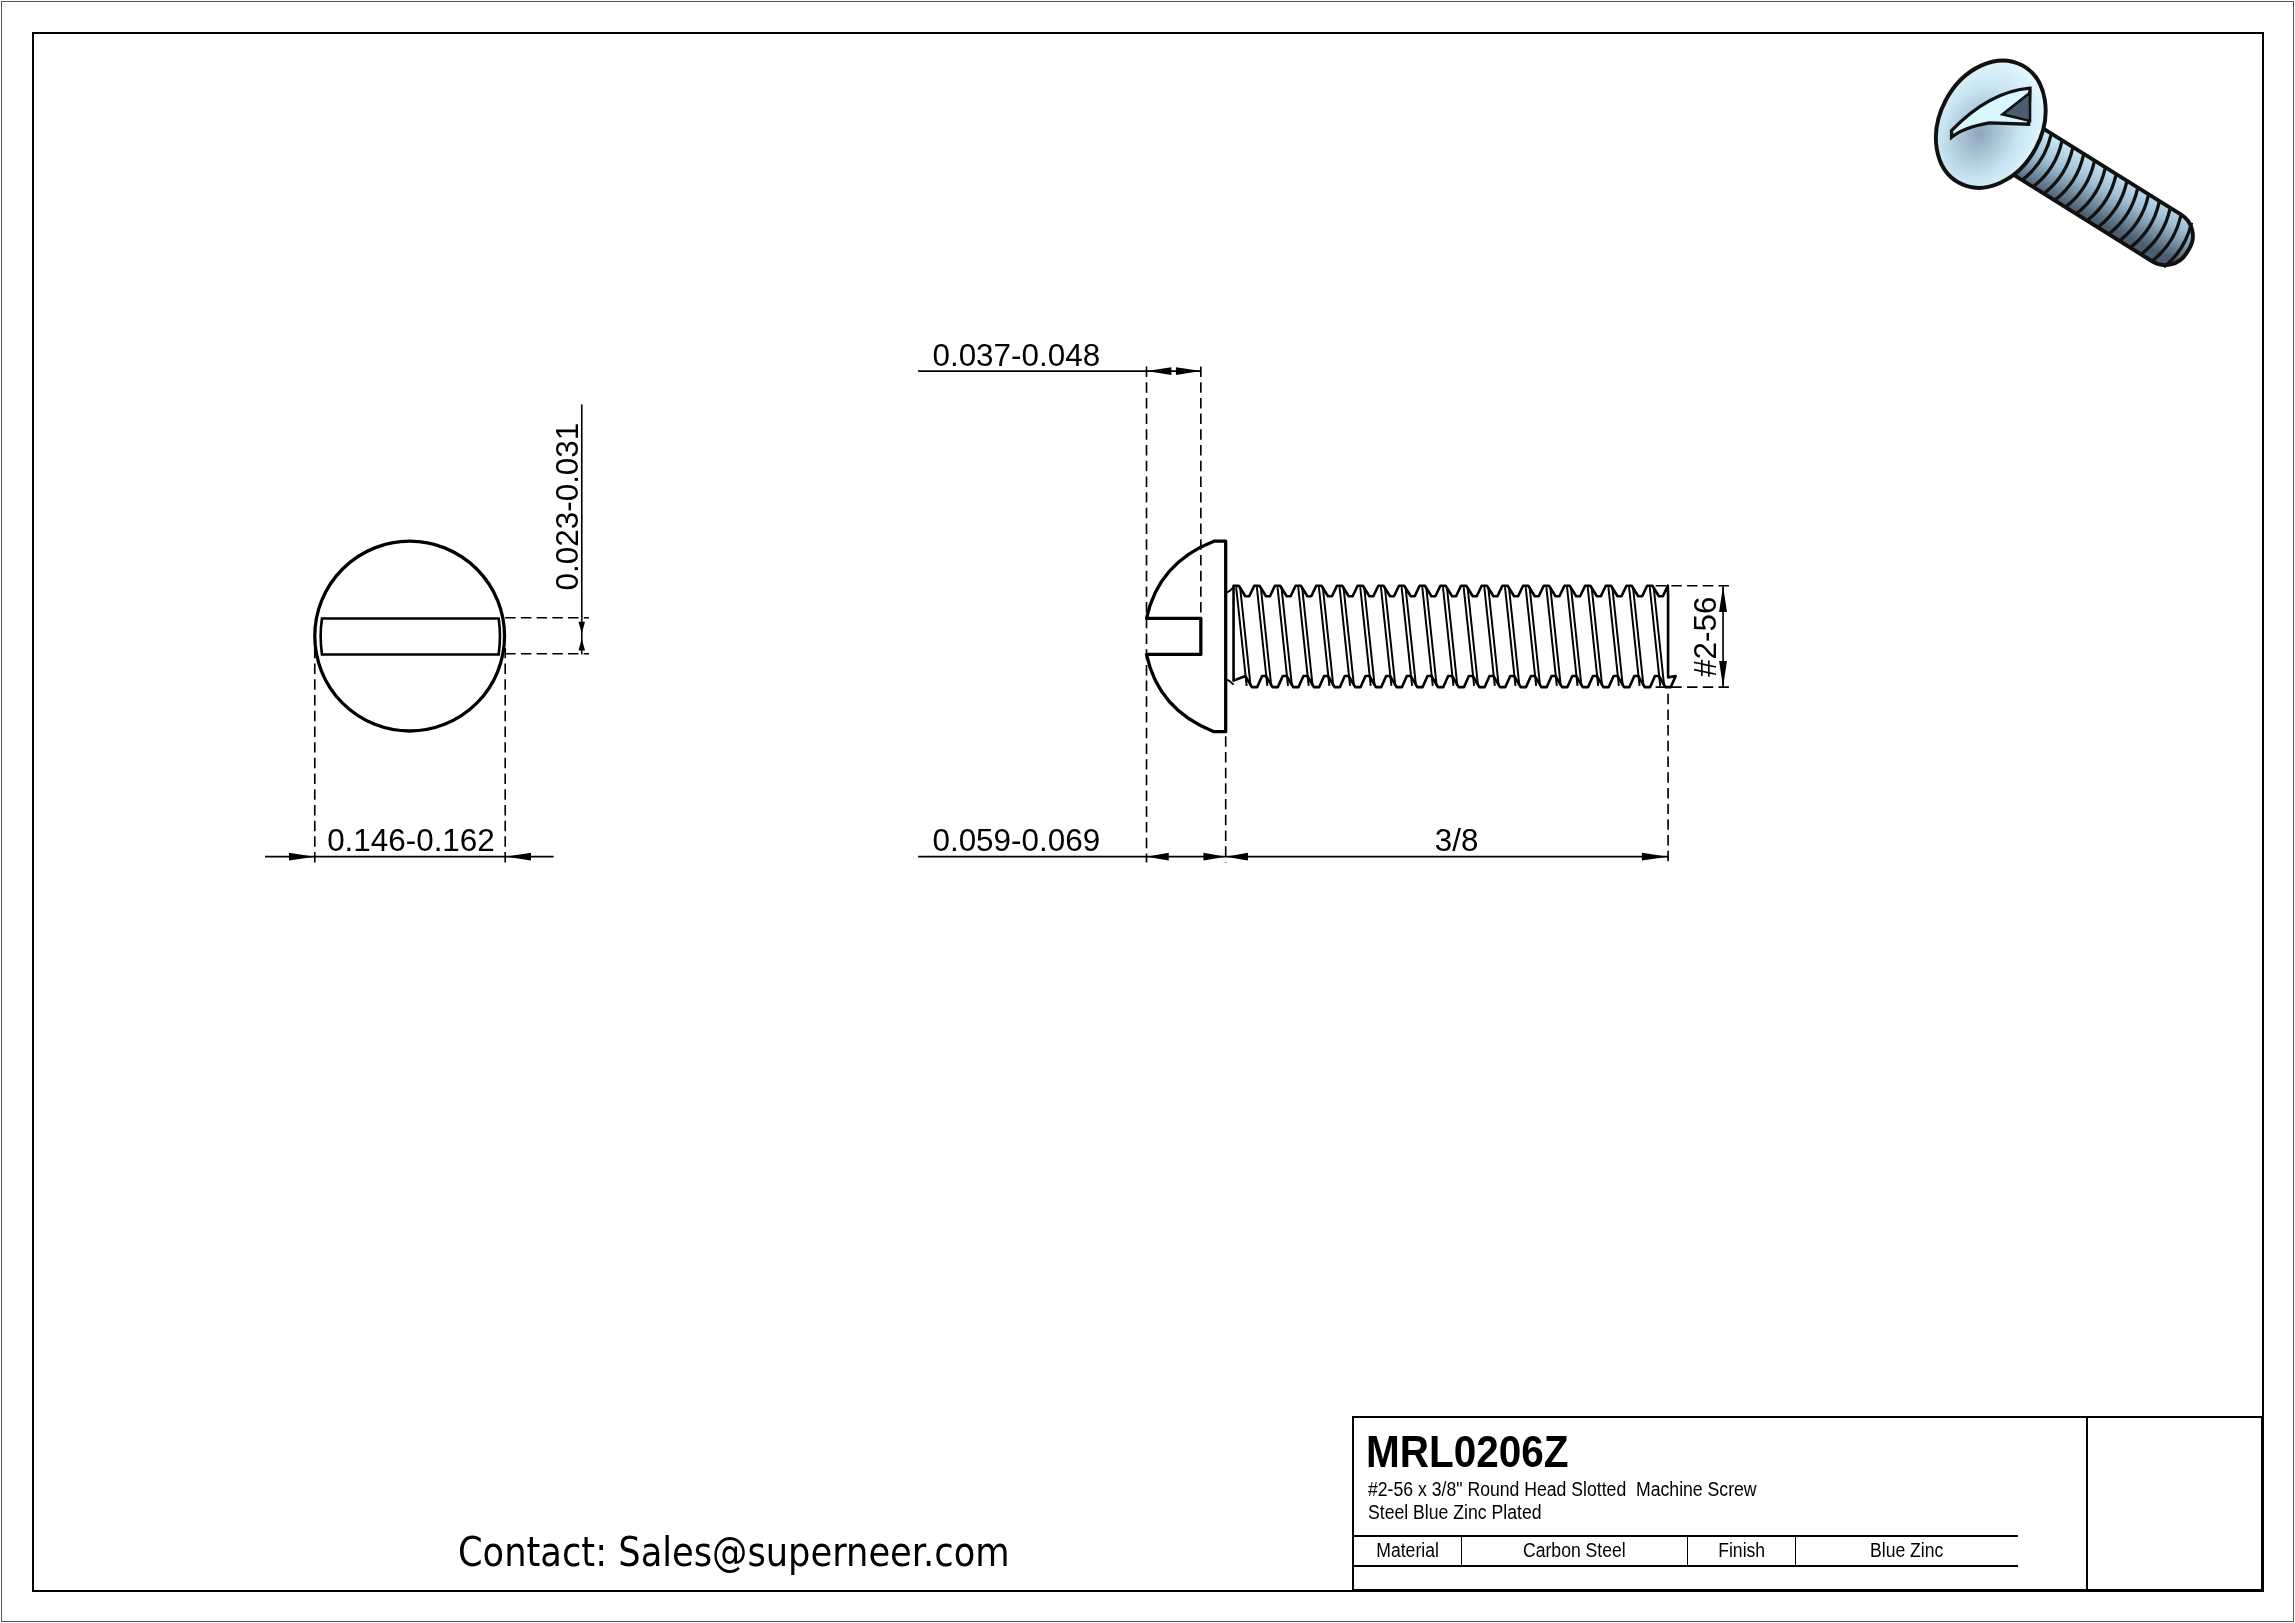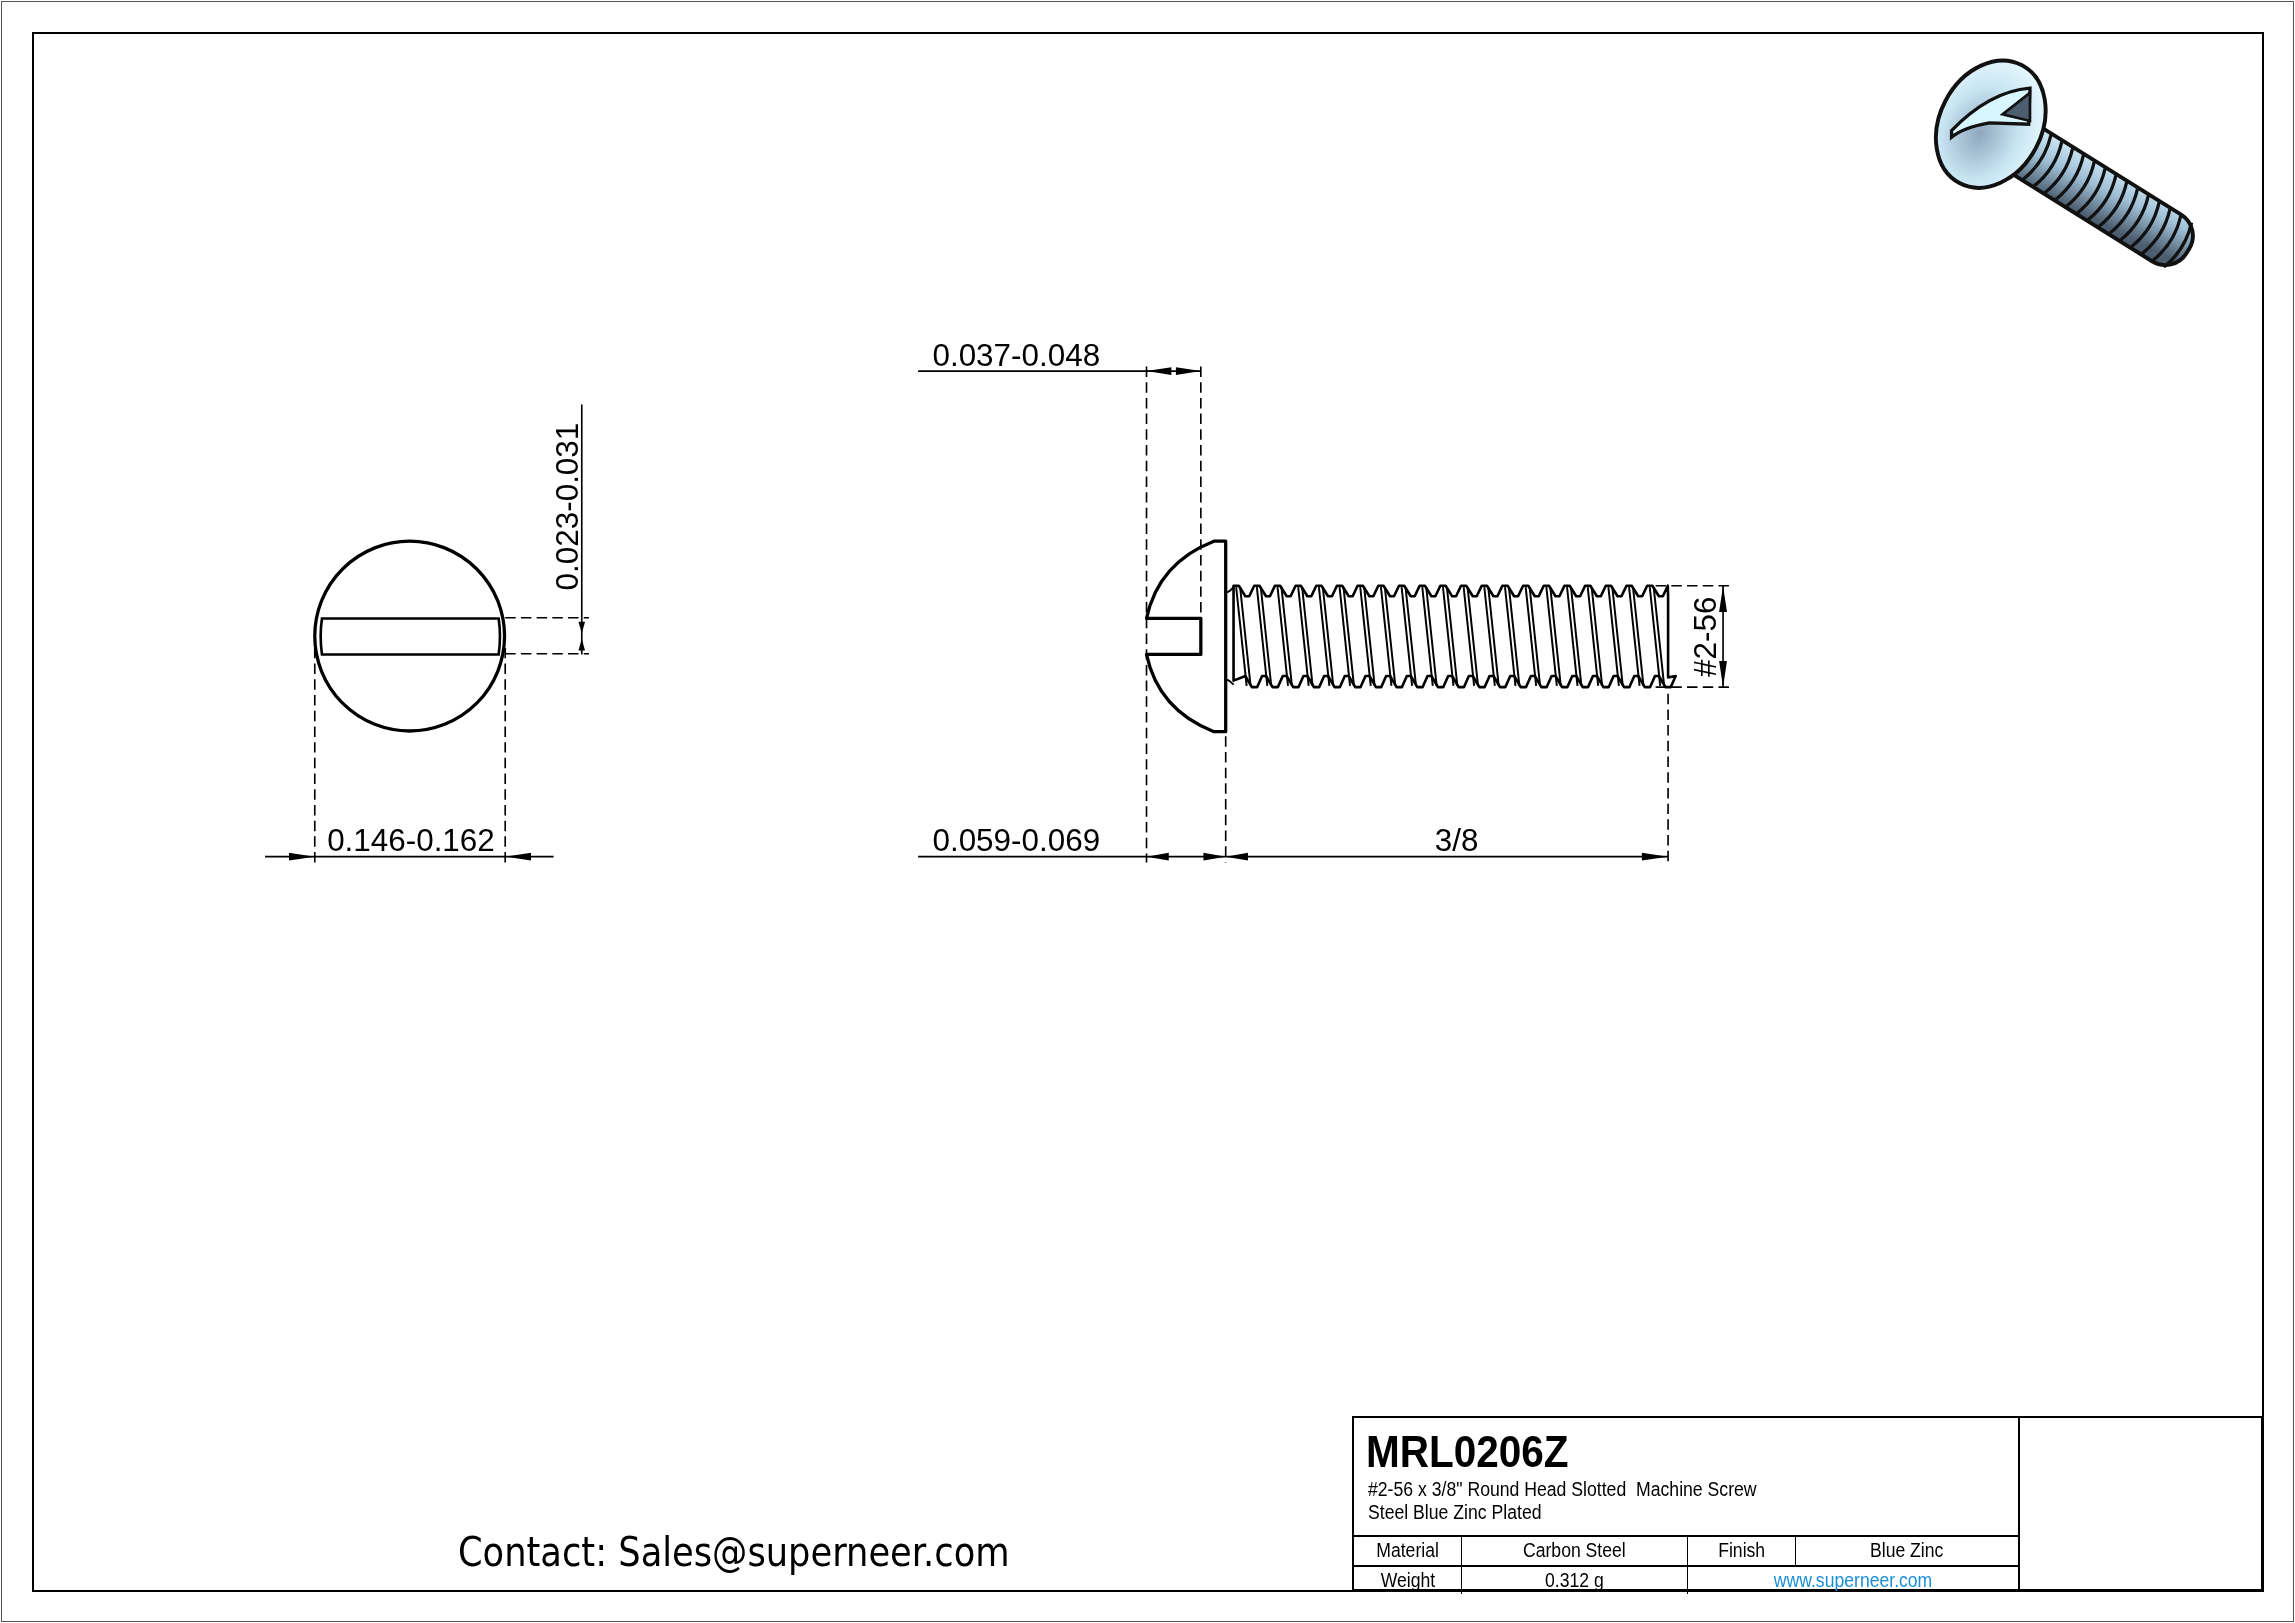--- a/index.html
+++ b/index.html
@@ -3,21 +3,21 @@
 <meta charset="utf-8">
 <style>
   html, body { margin: 0; padding: 0; background: #ffffff; }
   body { width: 2295px; height: 1623px; position: relative; overflow: hidden; font-family: "Liberation Sans", sans-serif; color: #000; }
   .outer-frame { position: absolute; left: 0.7px; top: 0.7px; width: 2293px; height: 1621px; border: 1.3px solid #555; box-sizing: border-box; }
   .inner-frame { position: absolute; left: 32px; top: 32px; width: 2232px; height: 1560px; border: 2px solid #000; box-sizing: border-box; }
   svg.drawing { position: absolute; left: 0; top: 0; }
   .dim-text { font-family: "Liberation Sans", sans-serif; font-size: 48px; fill: #000; }
   .contact { position: absolute; left: 458px; top: 1528px; font-family: "DejaVu Sans", sans-serif; font-size: 41px; transform: scaleX(0.86); transform-origin: left top; white-space: nowrap; }
   .title-block { position: absolute; left: 1352px; top: 1416px; width: 911px; height: 175px; border: 2px solid #000; box-sizing: border-box; }
-  .tb-left { position: absolute; left: 0; top: 0; width: 666px; height: 100%; border-right: 2px solid #000; box-sizing: border-box; }
+  .tb-left { position: absolute; left: 0; top: 0; width: 734px; height: 100%; border-right: 2px solid #000; box-sizing: border-box; }
   .tb-logo { position: absolute; left: 666px; top: 0; right: 0; height: 100%; }
   .part-no { position: absolute; left: 11.8px; top: 10.5px; font-weight: bold; font-size: 45px; transform: scaleX(0.9); transform-origin: left top; white-space: nowrap; line-height: 1; }
   .desc1 { position: absolute; left: 14.4px; top: 62px; font-size: 19.6px; transform: scaleX(0.9); transform-origin: left top; white-space: pre; line-height: 1; }
   .desc2 { position: absolute; left: 14.4px; top: 85px; font-size: 19.6px; transform: scaleX(0.9); transform-origin: left top; white-space: nowrap; line-height: 1; }
   .prop-table { position: absolute; left: 0; top: 117px; width: 664px; height: 57px; border-top: 2px solid #000; box-sizing: border-box; }
   .row { position: absolute; left: 0; width: 100%; display: block; }
   .row1 { top: 0; height: 29.5px; border-bottom: 2px solid #000; box-sizing: border-box; }
   .row2 { top: 29.5px; height: 27.5px; }
   .cell { position: absolute; top: 0; height: 100%; display: flex; align-items: center; justify-content: center; font-size: 20px; box-sizing: border-box; border-right: 1.3px solid #000; white-space: nowrap; }
   .cell span { display: inline-block; transform: scaleX(0.88); }
@@ -197,27 +197,16 @@
         <div class="cell c2">
             <span>Carbon Steel</span>
           </div>
         <div class="cell c3">
             <span>Finish</span>
           </div>
         <div class="cell c4">
             <span>Blue Zinc</span>
           </div>
       </div>
-      <div class="row row2">
-        <div class="cell c1">
-            <span>Weight</span>
-          </div>
-        <div class="cell c2">
-            <span>0.312 g</span>
-          </div>
-        <div class="cell c34 link">
-            <span>www.superneer.com</span>
-          </div>
-      </div>
     </div>
   </div>
 </div>
 
 
 </body></html>

